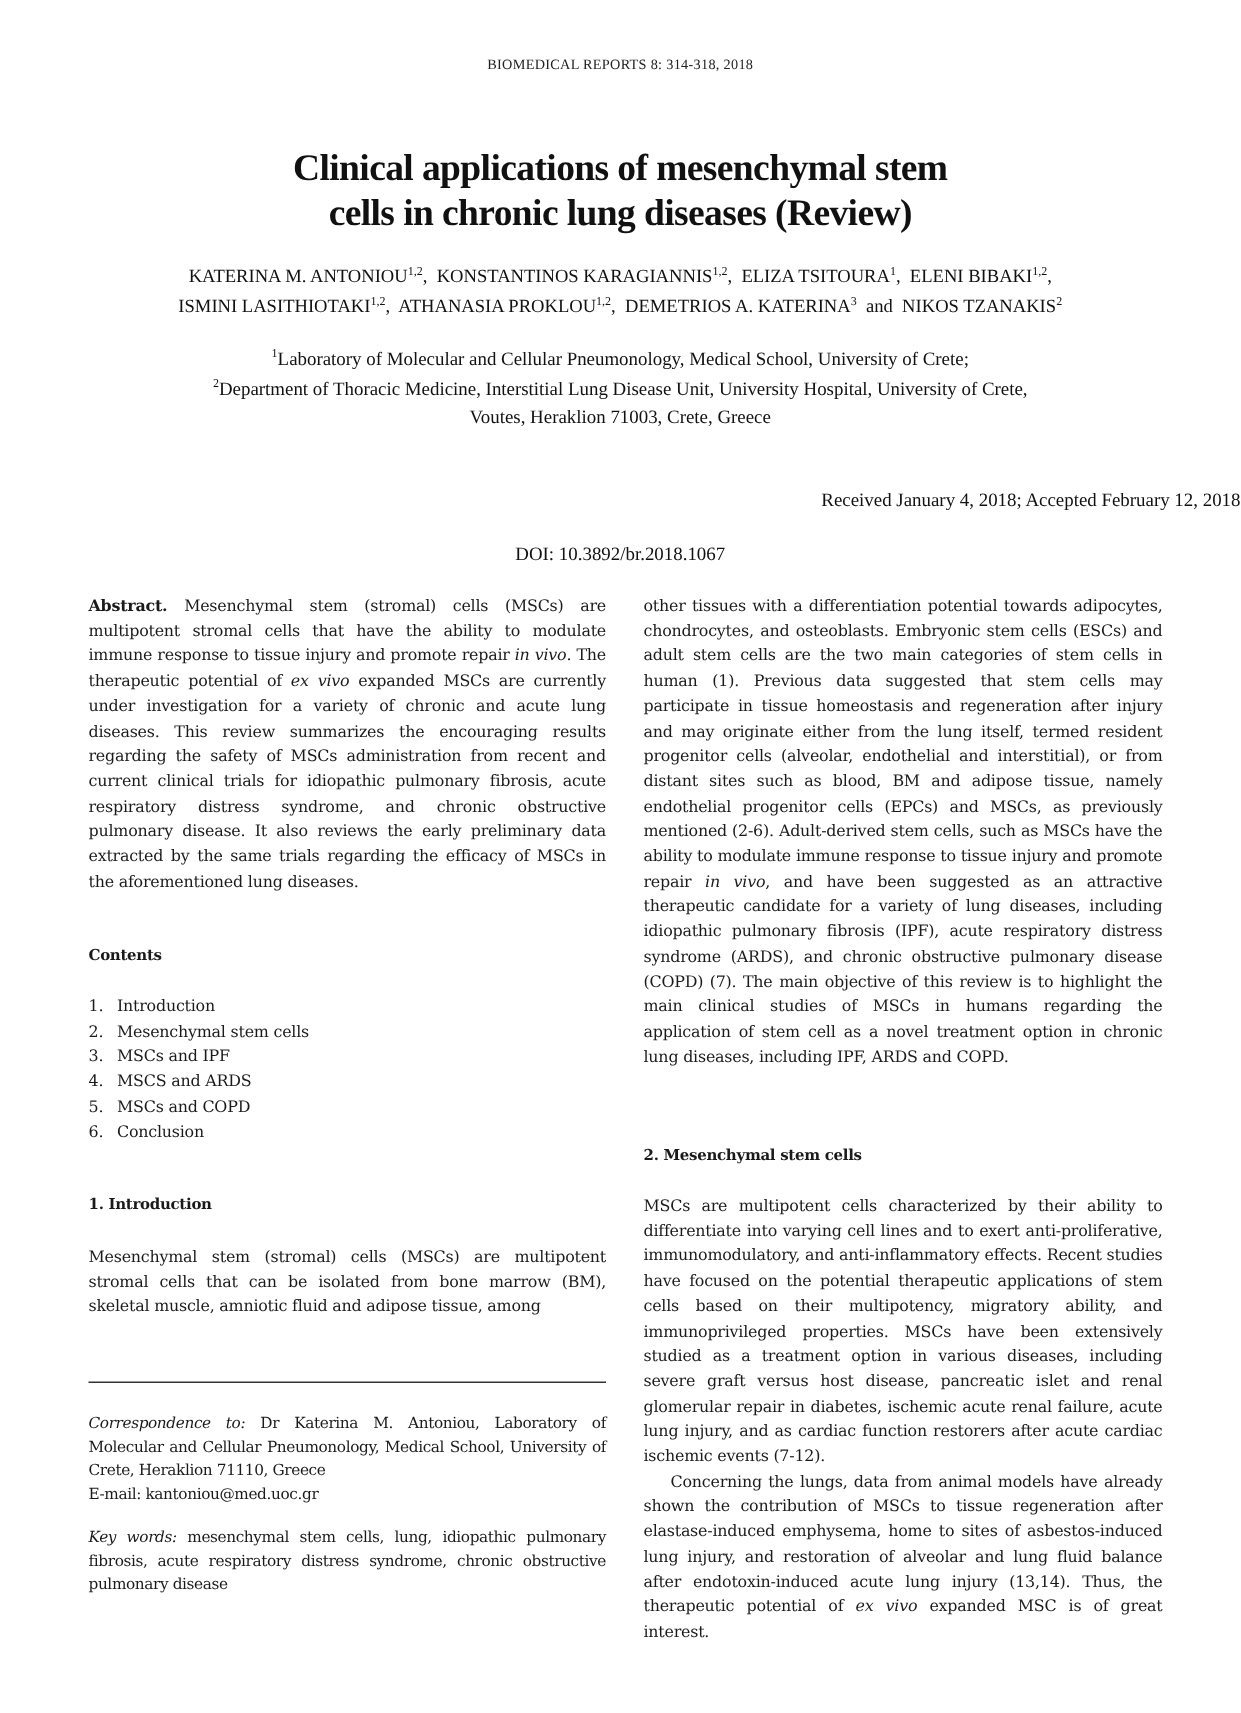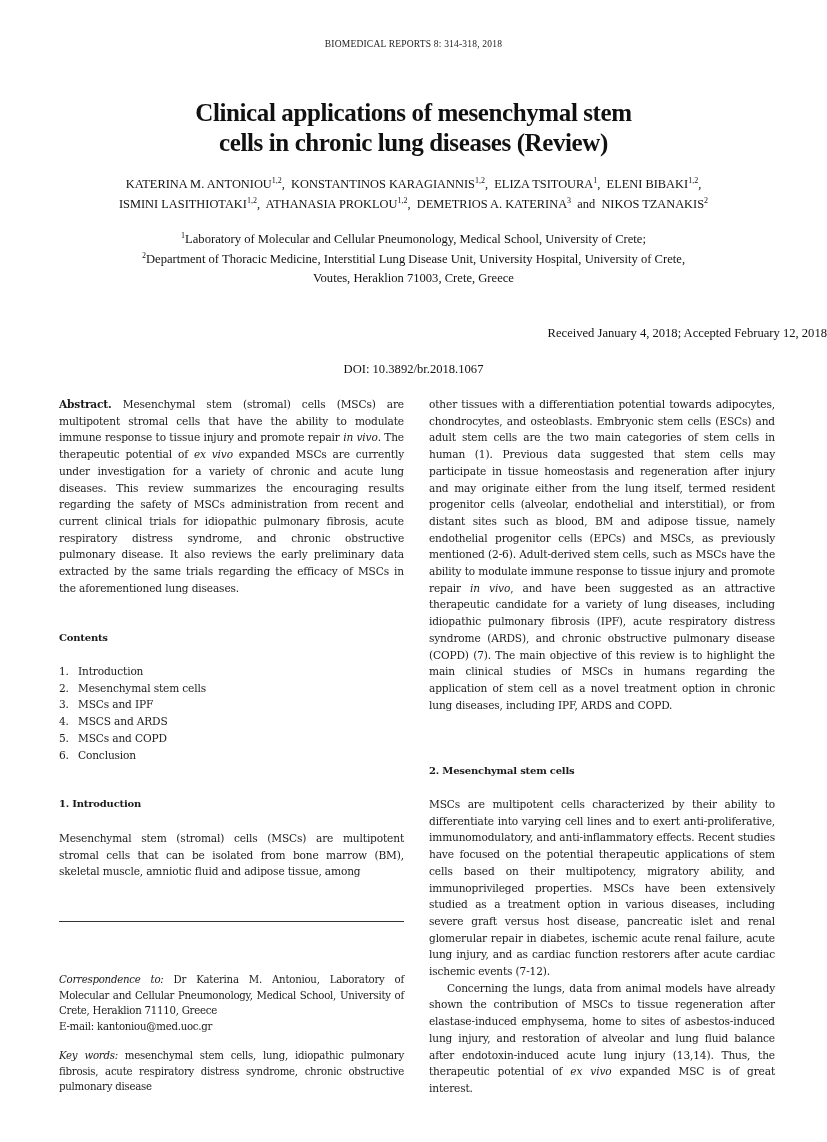--- a/index.html
+++ b/index.html
@@ -43,21 +43,21 @@
   .col p { margin: 0; }
   .left { left: 59px; width: 345px; }
   .right { left: 405px; width: 346px; margin-left: 24px; }
   .bold { font-weight: bold; }
   .it { font-style: italic; }
   .heading { font-weight: bold; font-size: 10px; letter-spacing: -0.2px; }
   .toc { list-style: none; margin: 0; padding: 0; }
   .toc li { display: flex; }
   .toc .num { width: 19px; }
   .rule { top: 921px; left: 59px; width: 345px; height: 0; border-top: 1.2px solid #333; }
-  .foot { font-size: 10.2px; line-height: 15.7px; letter-spacing: -0.25px; margin-top: 30px; }
+  .foot { font-size: 10.2px; line-height: 15.7px; letter-spacing: -0.25px; }
   .indent { text-indent: 18px; }
 </style>
 </head>
 <body>
 
 <div class="abs running-head">BIOMEDICAL REPORTS  8:  314-318,  2018</div>
 
 <div class="abs title">
   <div>Clinical applications of mesenchymal stem</div>
   <div>cells in chronic lung diseases (Review)</div>

